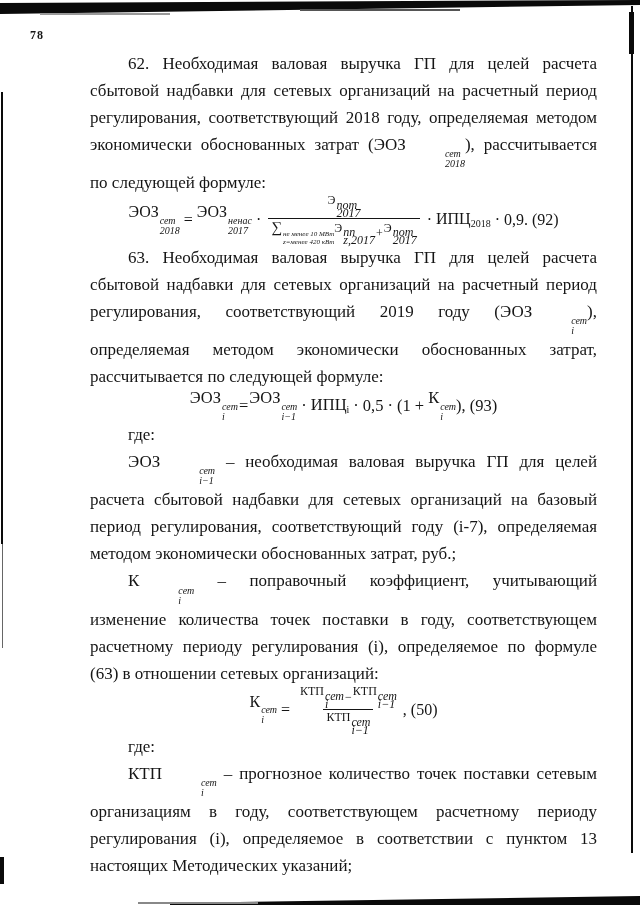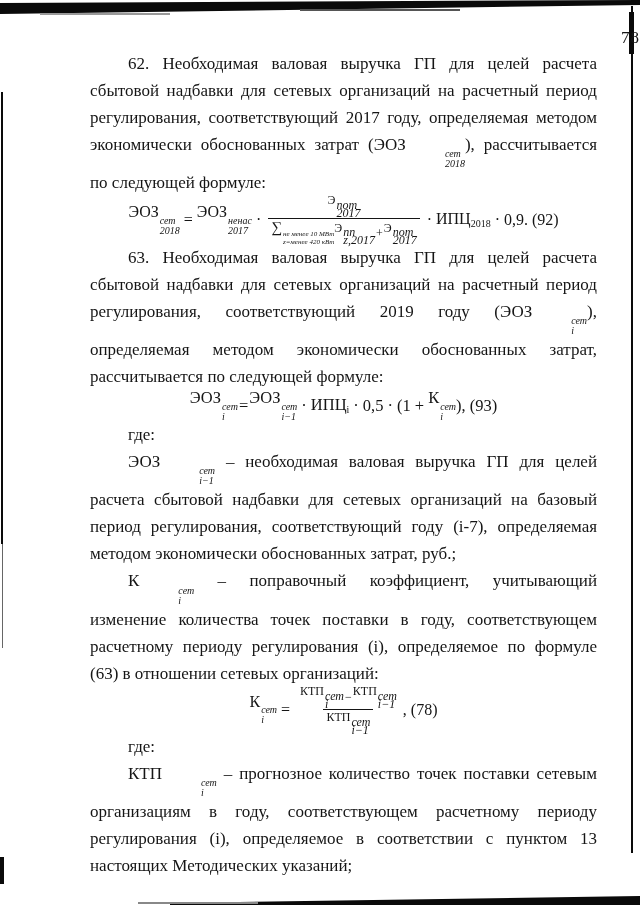--- a/index.html
+++ b/index.html
@@ -13,21 +13,21 @@
   .edge-line-left   { left:1px;  top:92px;  width:2px; height:452px; background:#0a0a0a; }
   .edge-line-left2  { left:2px;  top:544px; width:1px; height:104px; background:#666; }
   .edge-blob-left   { left:0;    top:857px; width:4px; height:27px;  background:#0a0a0a; }
   .edge-line-right  { left:631px; top:6px;  width:2px; height:847px; background:#0a0a0a; }
   .edge-blob-right  { left:629px; top:12px; width:5px; height:42px;  background:#0a0a0a; }
   .topbar-svg    { left:0; top:0; width:640px; height:18px; }
   .bottombar-svg { left:0; top:893px; width:640px; height:12px; }
   
   .page-number {
     position:absolute; top:28px; left:30px; right:0;
-    text-align:right; font-size:17px; letter-spacing:1px;
+    text-align:left; font-size:12px; letter-spacing:1px;font-weight:bold;
   }
   .content { position:absolute; left:90px; top:50px; width:507px; }
   .content p {
     margin:0; font-size:17px; line-height:27px;
     text-align:justify; text-indent:38px;
   }
   .noindent { text-indent:0 !important; }
   
   .tok { white-space:nowrap; }
   .ss {
@@ -80,21 +80,21 @@
   <div class="artifact edge-blob-left"></div>
   <div class="artifact edge-line-right"></div>
   <div class="artifact edge-blob-right"></div>
 
   <div class="page-number">78</div>
 
   <div class="content">
 
 
     <p>
-      <span>62. Необходимая валовая выручка ГП для целей расчета сбытовой надбавки для сетевых организаций на расчетный период регулирования, соответствующий 2017 году, определяемая методом экономически обоснованных затрат (</span><span class="tok"><span class="base">ЭОЗ</span><span class="ss">
+      <span>62. Необходимая валовая выручка ГП для целей расчета сбытовой надбавки для сетевых организаций на расчетный период регулирования, соответствующий 2018 году, определяемая методом экономически обоснованных затрат (</span><span class="tok"><span class="base">ЭОЗ</span><span class="ss">
             <span class="sup">сет</span>
             <span class="sub">2018</span>
           </span></span><span>), рассчитывается по следующей формуле:</span>
     </p>
 
     <div class="formula f92">
       <span class="tok"><span class="base">ЭОЗ</span><span class="ss">
             <span class="sup">сет</span>
             <span class="sub">2018</span>
           </span></span>
@@ -199,21 +199,21 @@
                 <span class="sub">i−1</span>
               </span></span>
         </span>
         <span class="den">
           <span class="tok"><span class="base">КТП</span><span class="ss">
                 <span class="sup">сет</span>
                 <span class="sub">i−1</span>
               </span></span>
         </span>
       </span>
-      <span class="tok">, (78)</span>
+      <span class="tok">, (50)</span>
     </div>
 
     <p>где:</p>
 
     <p>
       <span class="tok"><span class="base">КТП</span><span class="ss">
             <span class="sup">сет</span>
             <span class="sub">i</span>
           </span></span>
       <span>– прогнозное количество точек поставки сетевым организациям в году, соответствующем расчетному периоду регулирования (i), определяемое в соответствии с пунктом 13 настоящих Методических указаний;</span>

